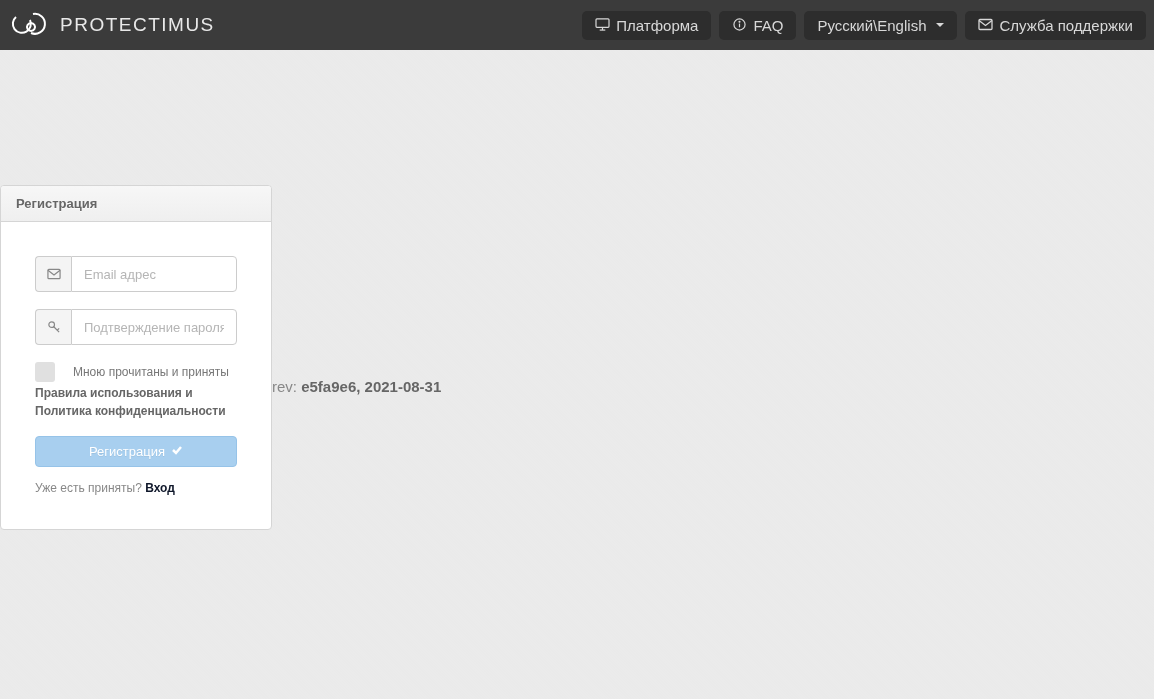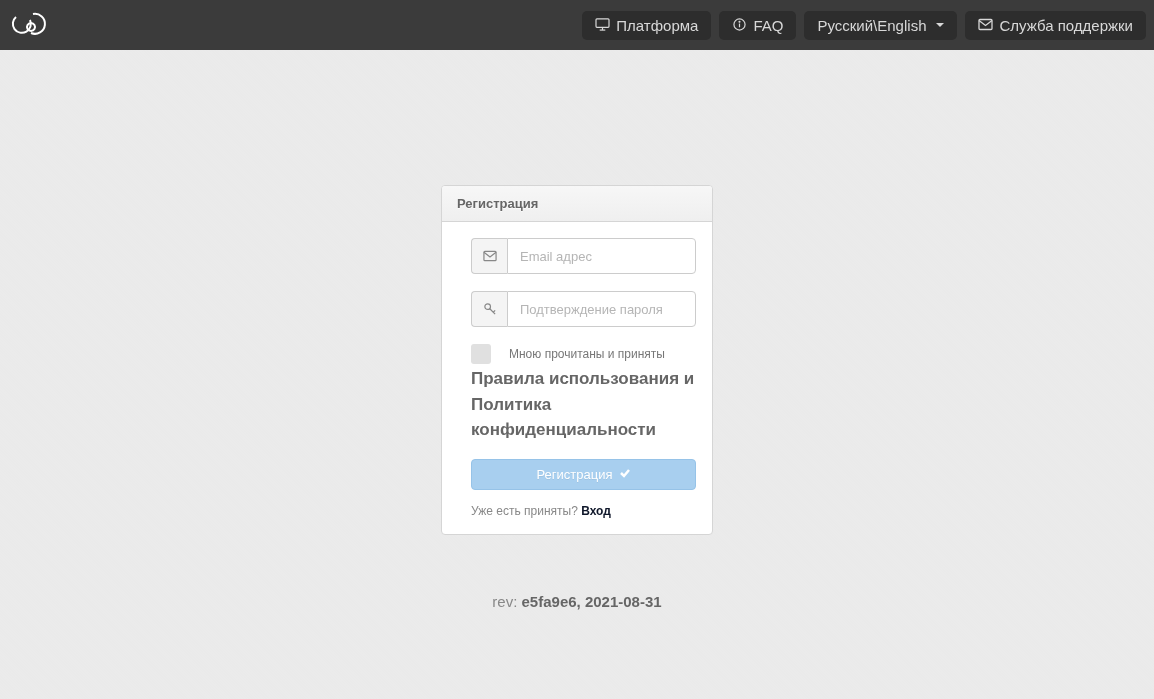--- a/index.html
+++ b/index.html
@@ -85,21 +85,21 @@
       margin-left: 4px;
       vertical-align: middle;
       border-top: 4px solid #d8d8d8;
       border-right: 4px solid transparent;
       border-left: 4px solid transparent;
     }
     
     .container {
       padding-top: 135px;
       display: flex;
-      flex-direction: column;
+      flex-direction: row;
       align-items: center;
     }
     
     .panel {
       width: 272px;
       background: #fff;
       border: 1px solid #d5d5d5;
       border-radius: 4px;
       overflow: hidden;
     }
@@ -108,22 +108,21 @@
       background: linear-gradient(to bottom, #f7f7f7, #efefef);
       border-bottom: 1px solid #d5d5d5;
       padding: 10px 15px;
       color: #666;
       font-size: 13px;
       font-weight: bold;
       text-shadow: 0 1px 0 rgba(255,255,255,0.7);
     }
     
     .panel-body {
-      padding: 16px;
-      margin-left: 13px;
+      padding: 34px;
     }
     
     .input-group {
       display: flex;
       margin-bottom: 17px;
     }
     
     .input-addon {
       width: 36px;
       background: #f4f4f4;
@@ -179,21 +178,21 @@
       height: 20px;
       background: #e0e0e0;
       border-radius: 3px;
       flex-shrink: 0;
       cursor: pointer;
     }
     
     .terms-link {
       color: #666;
       font-weight: bold;
-      font-size: 17px;
+      font-size: 12px;
       cursor: pointer;
       line-height: 1.5;
     }
     
     .btn-register {
       width: 100%;
       background: #a8cfef;
       color: #fff;
       border: 1px solid #96c3e8;
       border-radius: 4px;
@@ -243,20 +242,21 @@
 <body>
 
 <div class="navbar">
   <div class="logo">
     <span class="logo-icon">
       <svg viewBox="0 0 46 30">
         <path d="M25 5 a10 10 0 1 1 -2 19 M8 8 a9 9 0 1 0 14 3" stroke-width="2"></path>
         <path d="M23 14 a4 4 0 1 0 0.01 0" stroke-width="2"></path>
       </svg>
     </span>
+    <span class="logo-text">protectimus</span>
   </div>
   <div class="nav-right">
     <button class="nav-btn">
       <span>
         <svg viewBox="0 0 16 14">
             <rect x="1" y="1" width="14" height="9" rx="1"></rect>
             <line x1="5" y1="13" x2="11" y2="13"></line>
             <line x1="8" y1="10" x2="8" y2="13"></line>
           </svg>
       </span>

